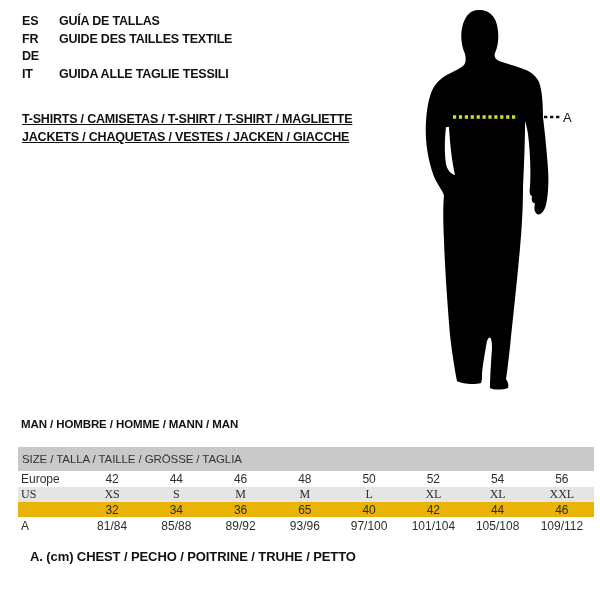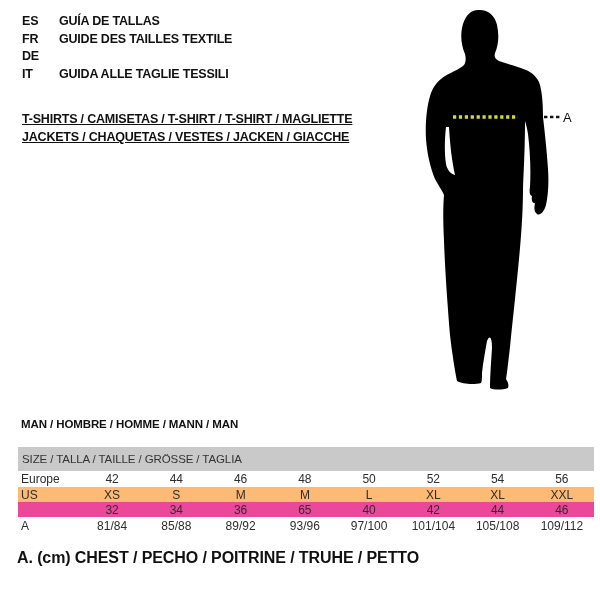--- a/index.html
+++ b/index.html
@@ -24,21 +24,21 @@
   
   .size-table{position:absolute;left:18px;top:447px;width:576px;font-size:12px;color:#2e2e2e;}
   .thead{height:24px;display:flex;align-items:center;padding-left:4px;box-sizing:border-box;
          font-size:11.5px;letter-spacing:-0.1px;color:#333;}
   .trow{display:flex;align-items:center;}
   .trow.shaded{}
   .tlabel{width:62px;flex:0 0 62px;padding-left:3px;box-sizing:border-box;}
   .tcell{flex:1 1 0;text-align:center;}
   .r0{height:16px}.r1{height:15px}.r2{height:15px}.r3{height:18px}
   
-  .footnote{position:absolute;left:17px;top:549px;font-size:16px;font-weight:bold;letter-spacing:-0.1px;}
+  .footnote{position:absolute;left:30px;top:549px;font-size:13px;font-weight:bold;letter-spacing:-0.1px;}
 </style>
 </head>
 <body>
 
 <div class="lang-list">
     <div class="lang-row">
       <span class="lang-code">ES</span>
       <span>GUÍA DE TALLAS</span>
     </div>
     <div class="lang-row">
@@ -118,32 +118,32 @@
         <span class="tlabel">Europe</span>
         <span class="tcell">42</span>
         <span class="tcell">44</span>
         <span class="tcell">46</span>
         <span class="tcell">48</span>
         <span class="tcell">50</span>
         <span class="tcell">52</span>
         <span class="tcell">54</span>
         <span class="tcell">56</span>
       </div>
-      <div class="trow r1 shaded" style="background: #fdba74;">
+      <div class="trow r1 shaded" style="background: #e5e5e5; font-family: Liberation Serif, serif;">
         <span class="tlabel">US</span>
         <span class="tcell">XS</span>
         <span class="tcell">S</span>
         <span class="tcell">M</span>
         <span class="tcell">M</span>
         <span class="tcell">L</span>
         <span class="tcell">XL</span>
         <span class="tcell">XL</span>
         <span class="tcell">XXL</span>
       </div>
-      <div class="trow r2 shaded" style="background: #ec4899;">
+      <div class="trow r2 shaded" style="background: #eab308;">
         <span class="tlabel"></span>
         <span class="tcell">32</span>
         <span class="tcell">34</span>
         <span class="tcell">36</span>
         <span class="tcell">65</span>
         <span class="tcell">40</span>
         <span class="tcell">42</span>
         <span class="tcell">44</span>
         <span class="tcell">46</span>
       </div>

